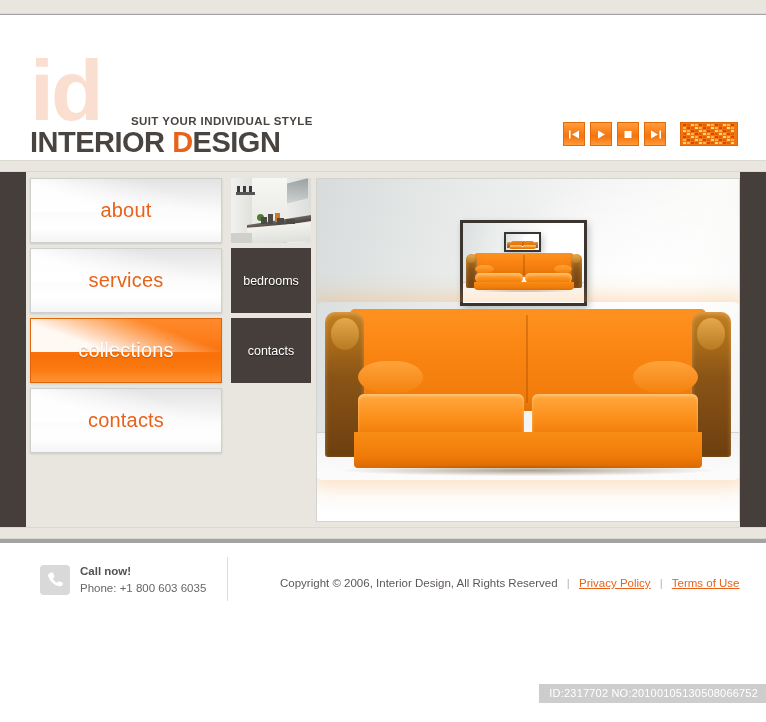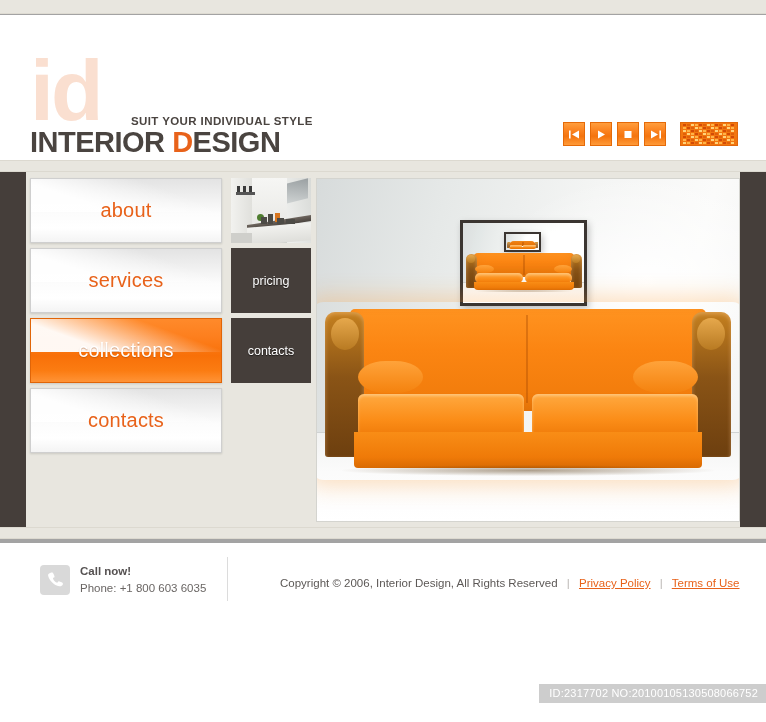--- a/index.html
+++ b/index.html
@@ -483,21 +483,21 @@
             <div class="k-orange"></div>
             <div class="k-items">
               <span class="k-it" style="left:4%;width:6px;height:7px"></span>
               <span class="k-it" style="left:22%;width:5px;height:10px"></span>
               <span class="k-it" style="left:48%;width:7px;height:6px"></span>
               <span class="k-it" style="left:70%;width:9px;height:5px"></span>
             </div>
           </div>
         </div>
         <div class="catitem">
-          <span class="lbl">pricing</span>
+          <span class="lbl">bedrooms</span>
         </div>
         <div class="catitem">
           <span class="lbl">contacts</span>
         </div>
       </div>
 
     <div class="stage">
       <div class="room"></div>
       <div class="floor"></div>
 

